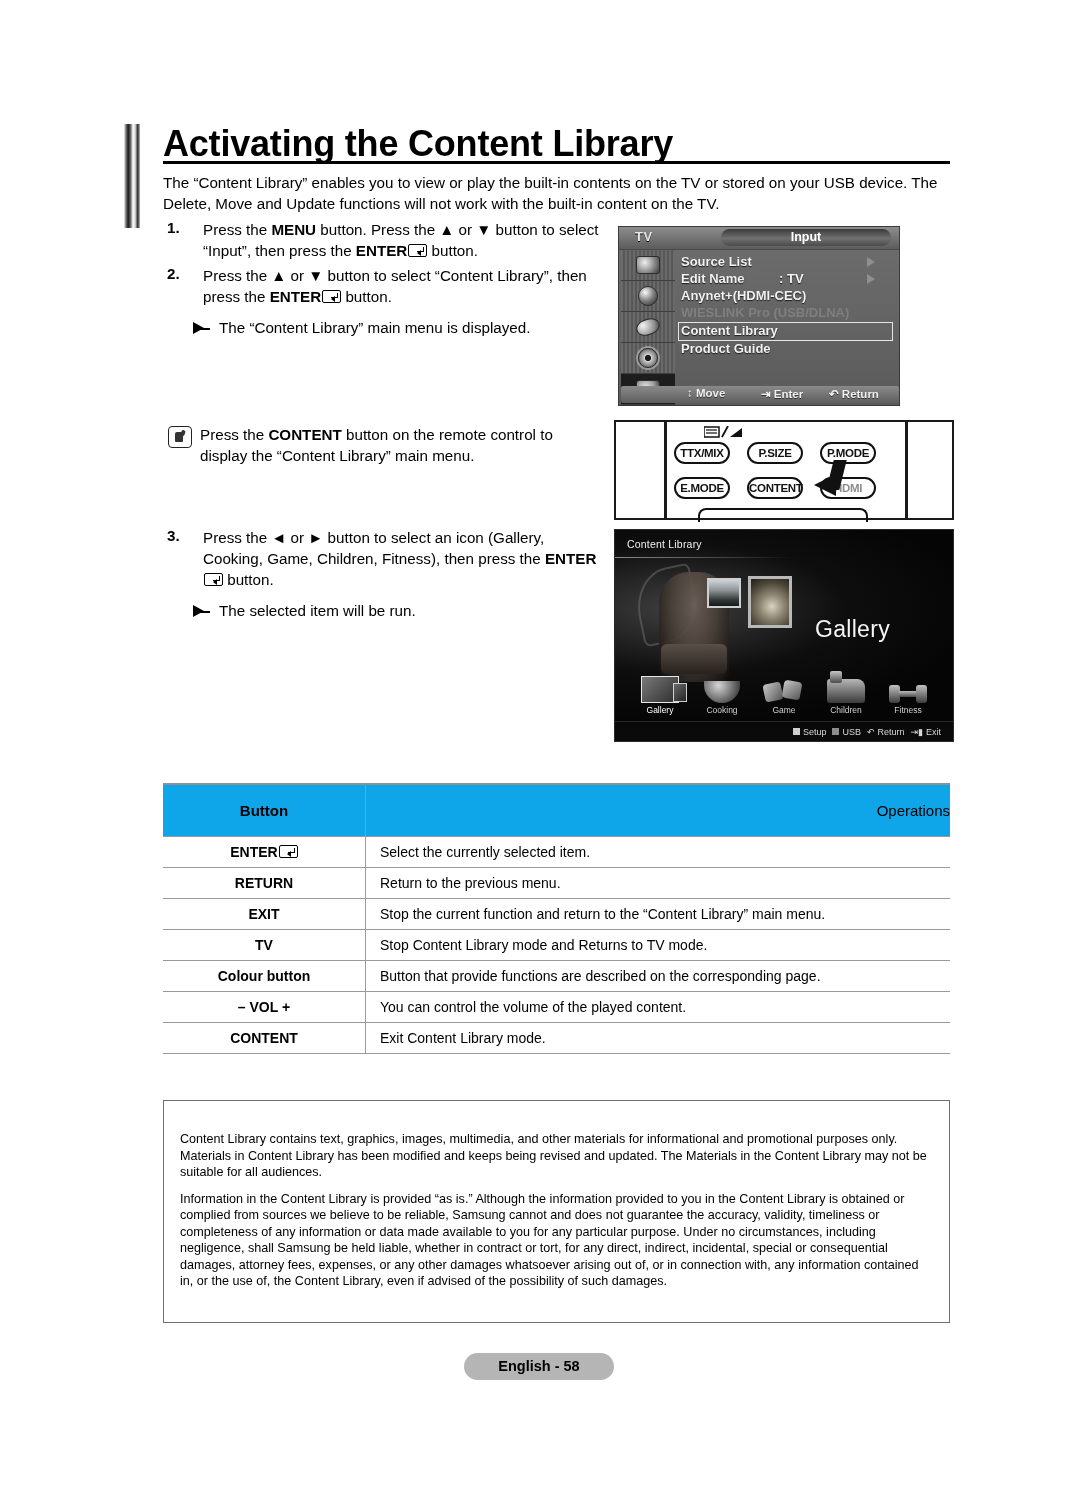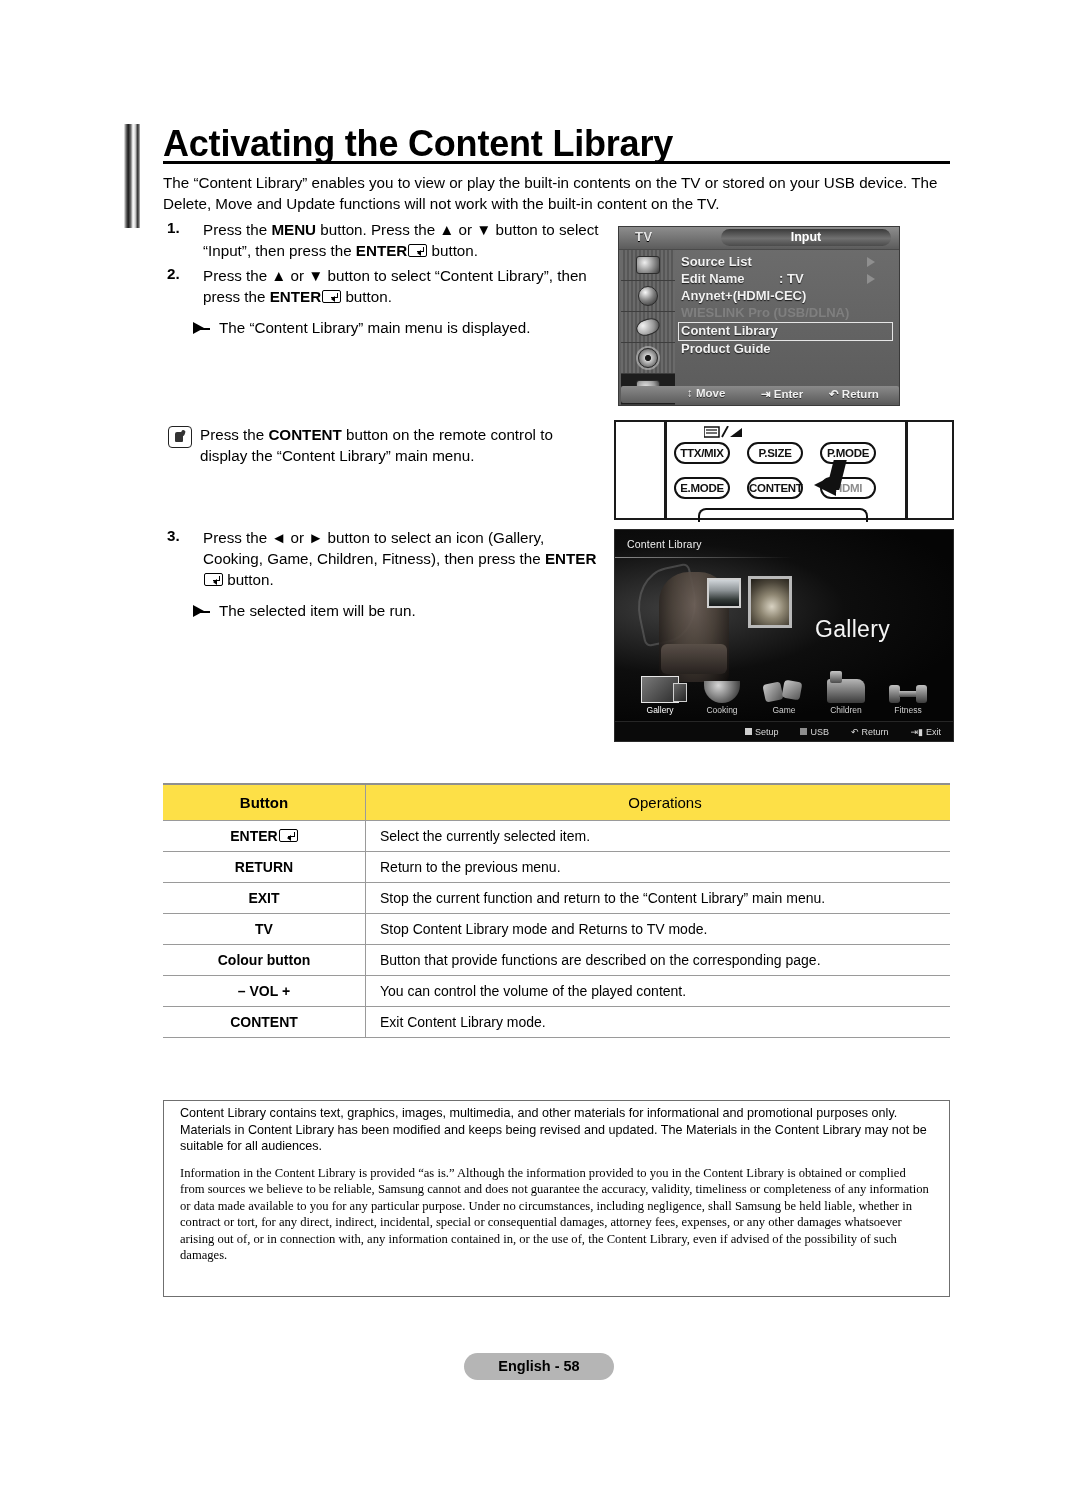--- a/index.html
+++ b/index.html
@@ -470,21 +470,21 @@
   .ic-fitness i {
     position: absolute; left: 10px; top: 6px;
     width: 18px; height: 6px;
     background: linear-gradient(180deg,#bcbcbc,#4a4a4a);
   }
   .gal-bottombar {
     position: absolute; left: 0; bottom: 0; width: 100%; height: 20px;
     background: #0a0a0a;
     border-top: 1px solid #262626;
     display: flex; align-items: center; justify-content: flex-end;
-    padding-right: 12px; gap: 22px;
+    padding-right: 12px; gap: 6px;
     box-sizing: border-box;
   }
   .gal-bottombar .bi {
     color: #d8d8d8; font-size: 9px; white-space: nowrap;
     display: flex; align-items: center; gap: 3px;
   }
   .sq { width: 7px; height: 7px; background: #cfcfcf; display: inline-block; }
   .sq.d { background: #8d8d8d; }
 
   
@@ -507,43 +507,43 @@
     font-weight: bold;
     border-right: 1.5px solid #9a9a9a;
     padding-left: 6px; padding-right: 6px;
   }
   .btable .c2 {
     padding-left: 14px;
     text-align: left;
     font-weight: normal;
   }
   .btable thead th {
-    background: #fde047;
+    background: #0ea5e9;
     font-weight: bold;
     font-size: 15px;
-    padding: 9px 0;
+    padding: 17px 0;
     border-top: 2px solid #8f8f8f;
   }
-  .btable thead th.c2 { text-align: center; padding-left: 14px; }
+  .btable thead th.c2 { text-align: right; padding-left: 14px; }
   .btable tbody tr td { font-size: 14px; }
   .btable .rowwheel { font-weight: bold; }
 
   
   .disclaimer {
     position: absolute;
     left: 163px; top: 1100px;
     width: 787px;
     border: 1.5px solid #6f6f6f;
     box-sizing: border-box;
-    padding: 4px 16px 16px 16px;
+    padding: 30px 16px 16px 16px;
     font-size: 12.6px;
     line-height: 16.5px;
   }
   .disclaimer p { margin: 0 0 10px 0; }
-  .disclaimer p:last-child { margin-bottom: 16px; font-family: Liberation Serif, serif; }
+  .disclaimer p:last-child { margin-bottom: 16px; }
 
   
   .footer {
     position: absolute;
     left: 464px; top: 1353px;
     width: 150px; height: 27px;
     background: #b5b5b5;
     border-radius: 14px;
     text-align: center;
     line-height: 27px;

